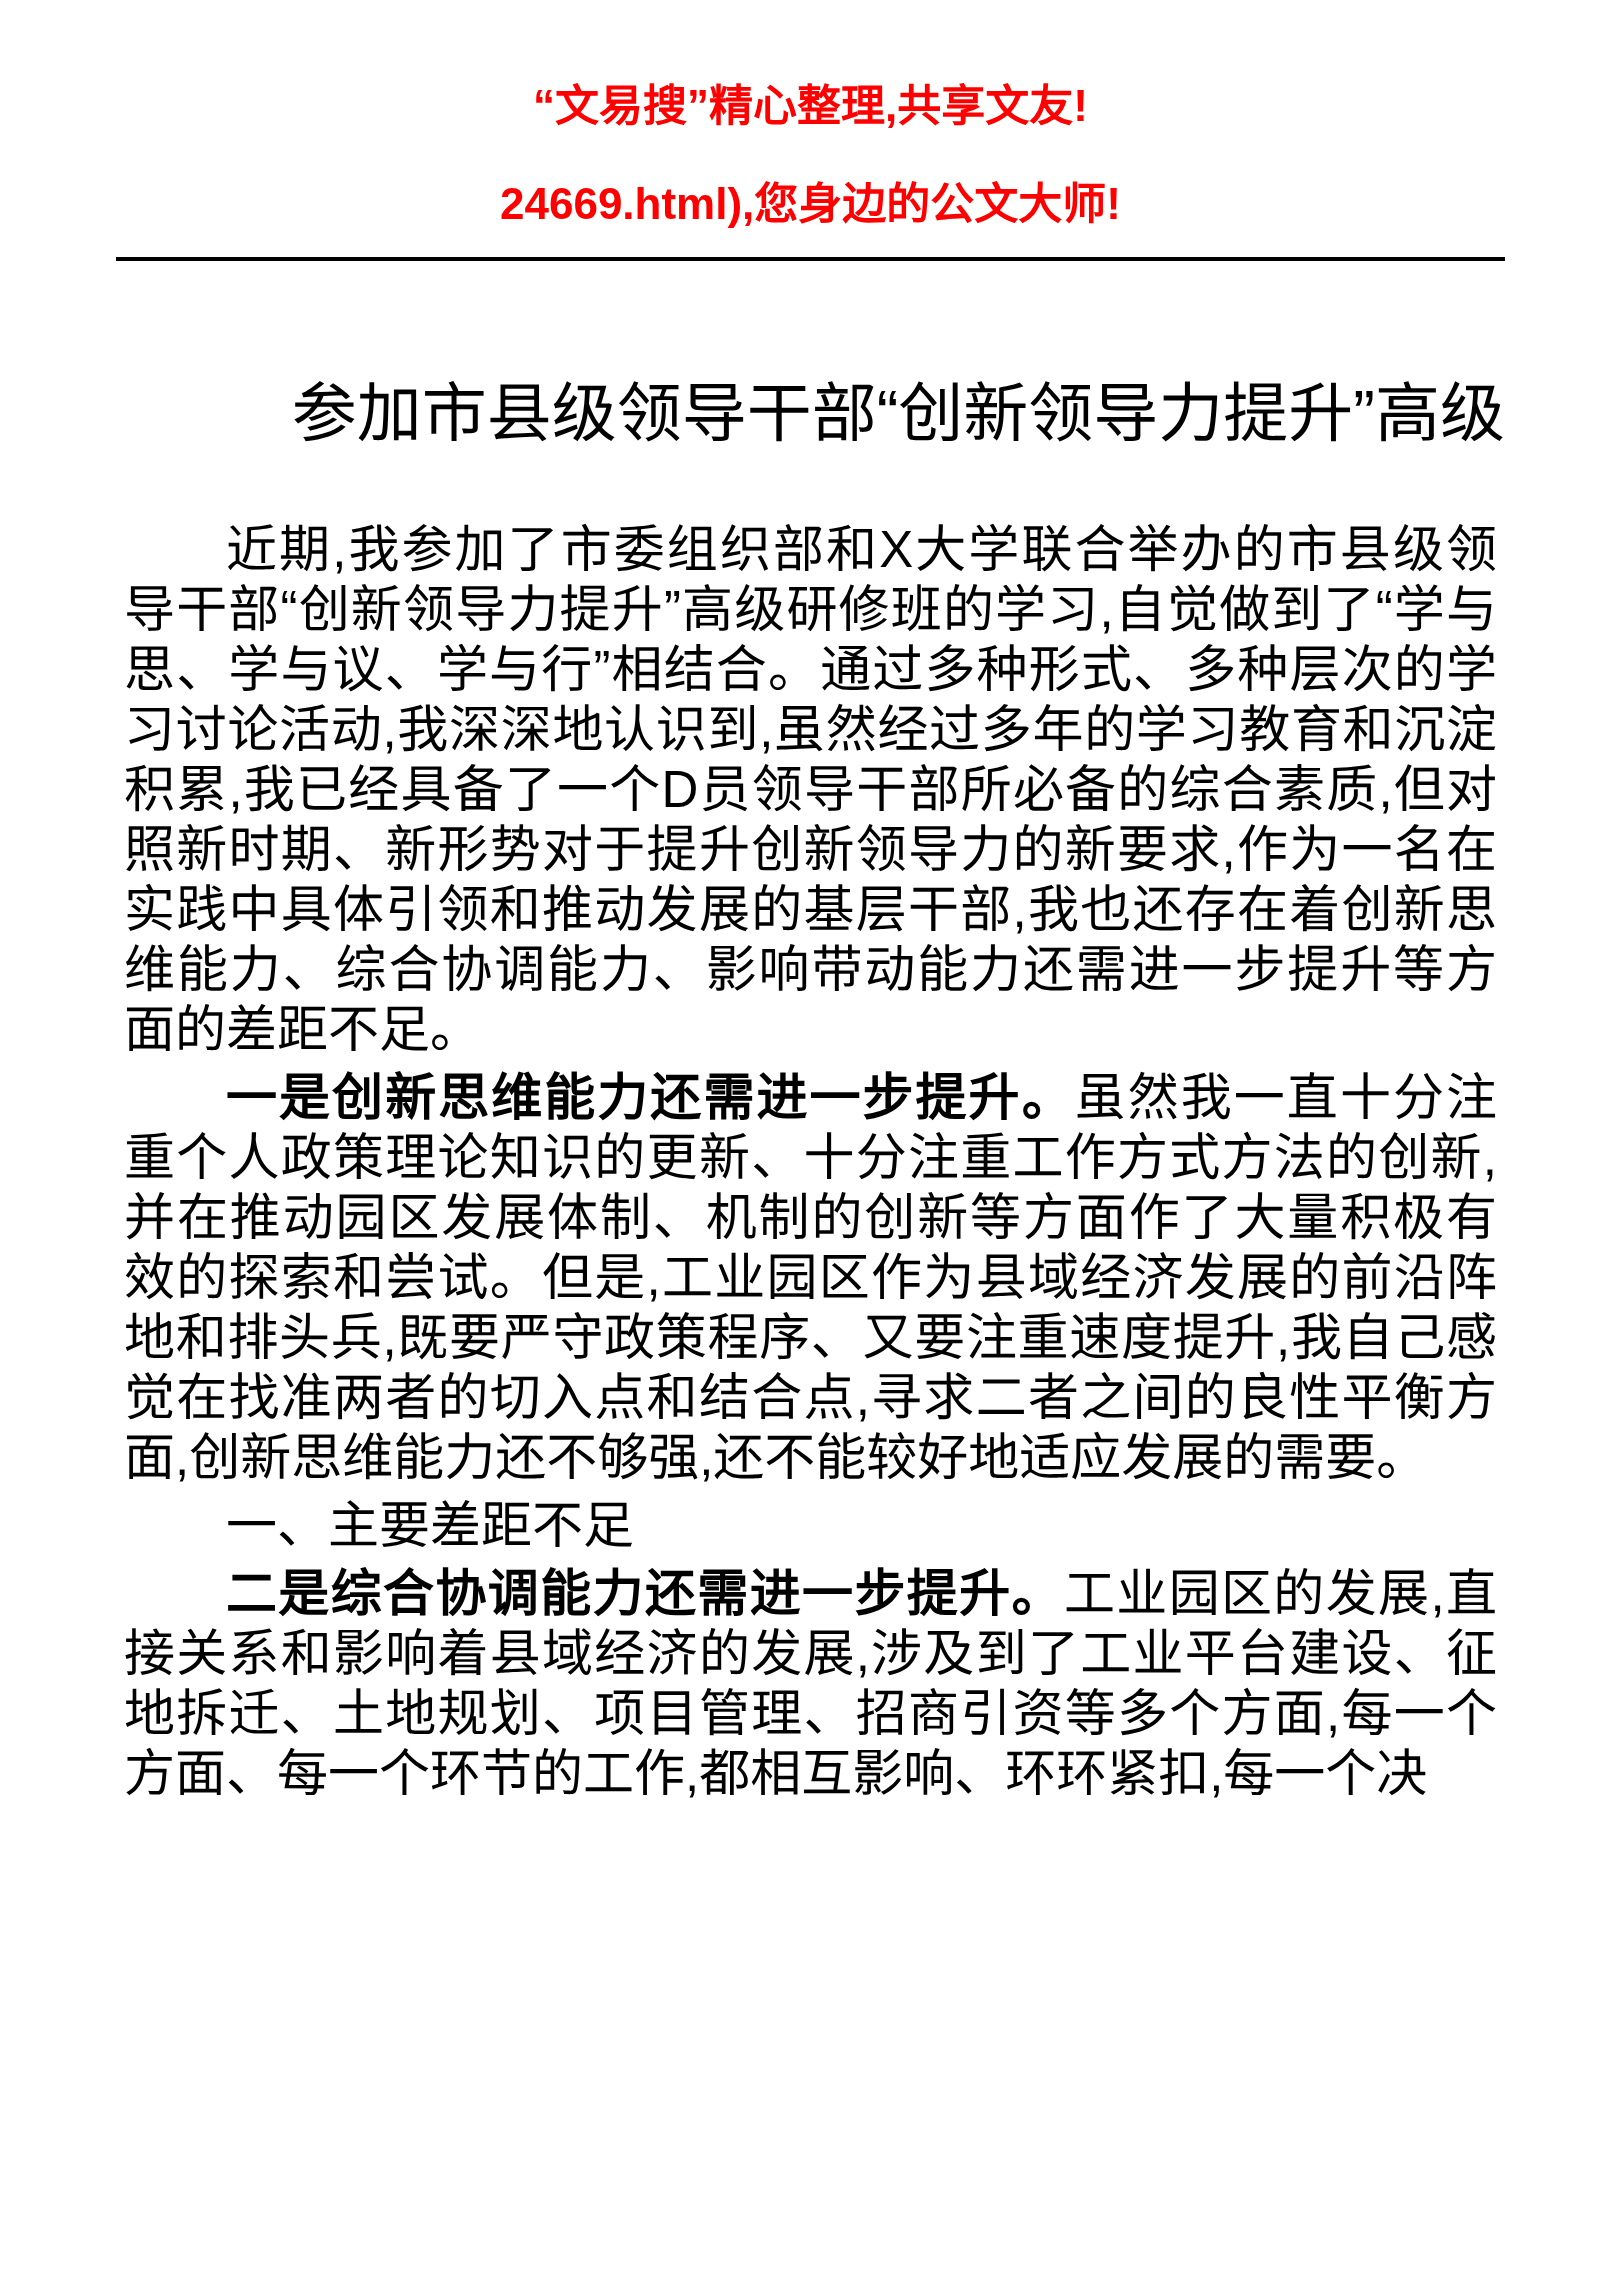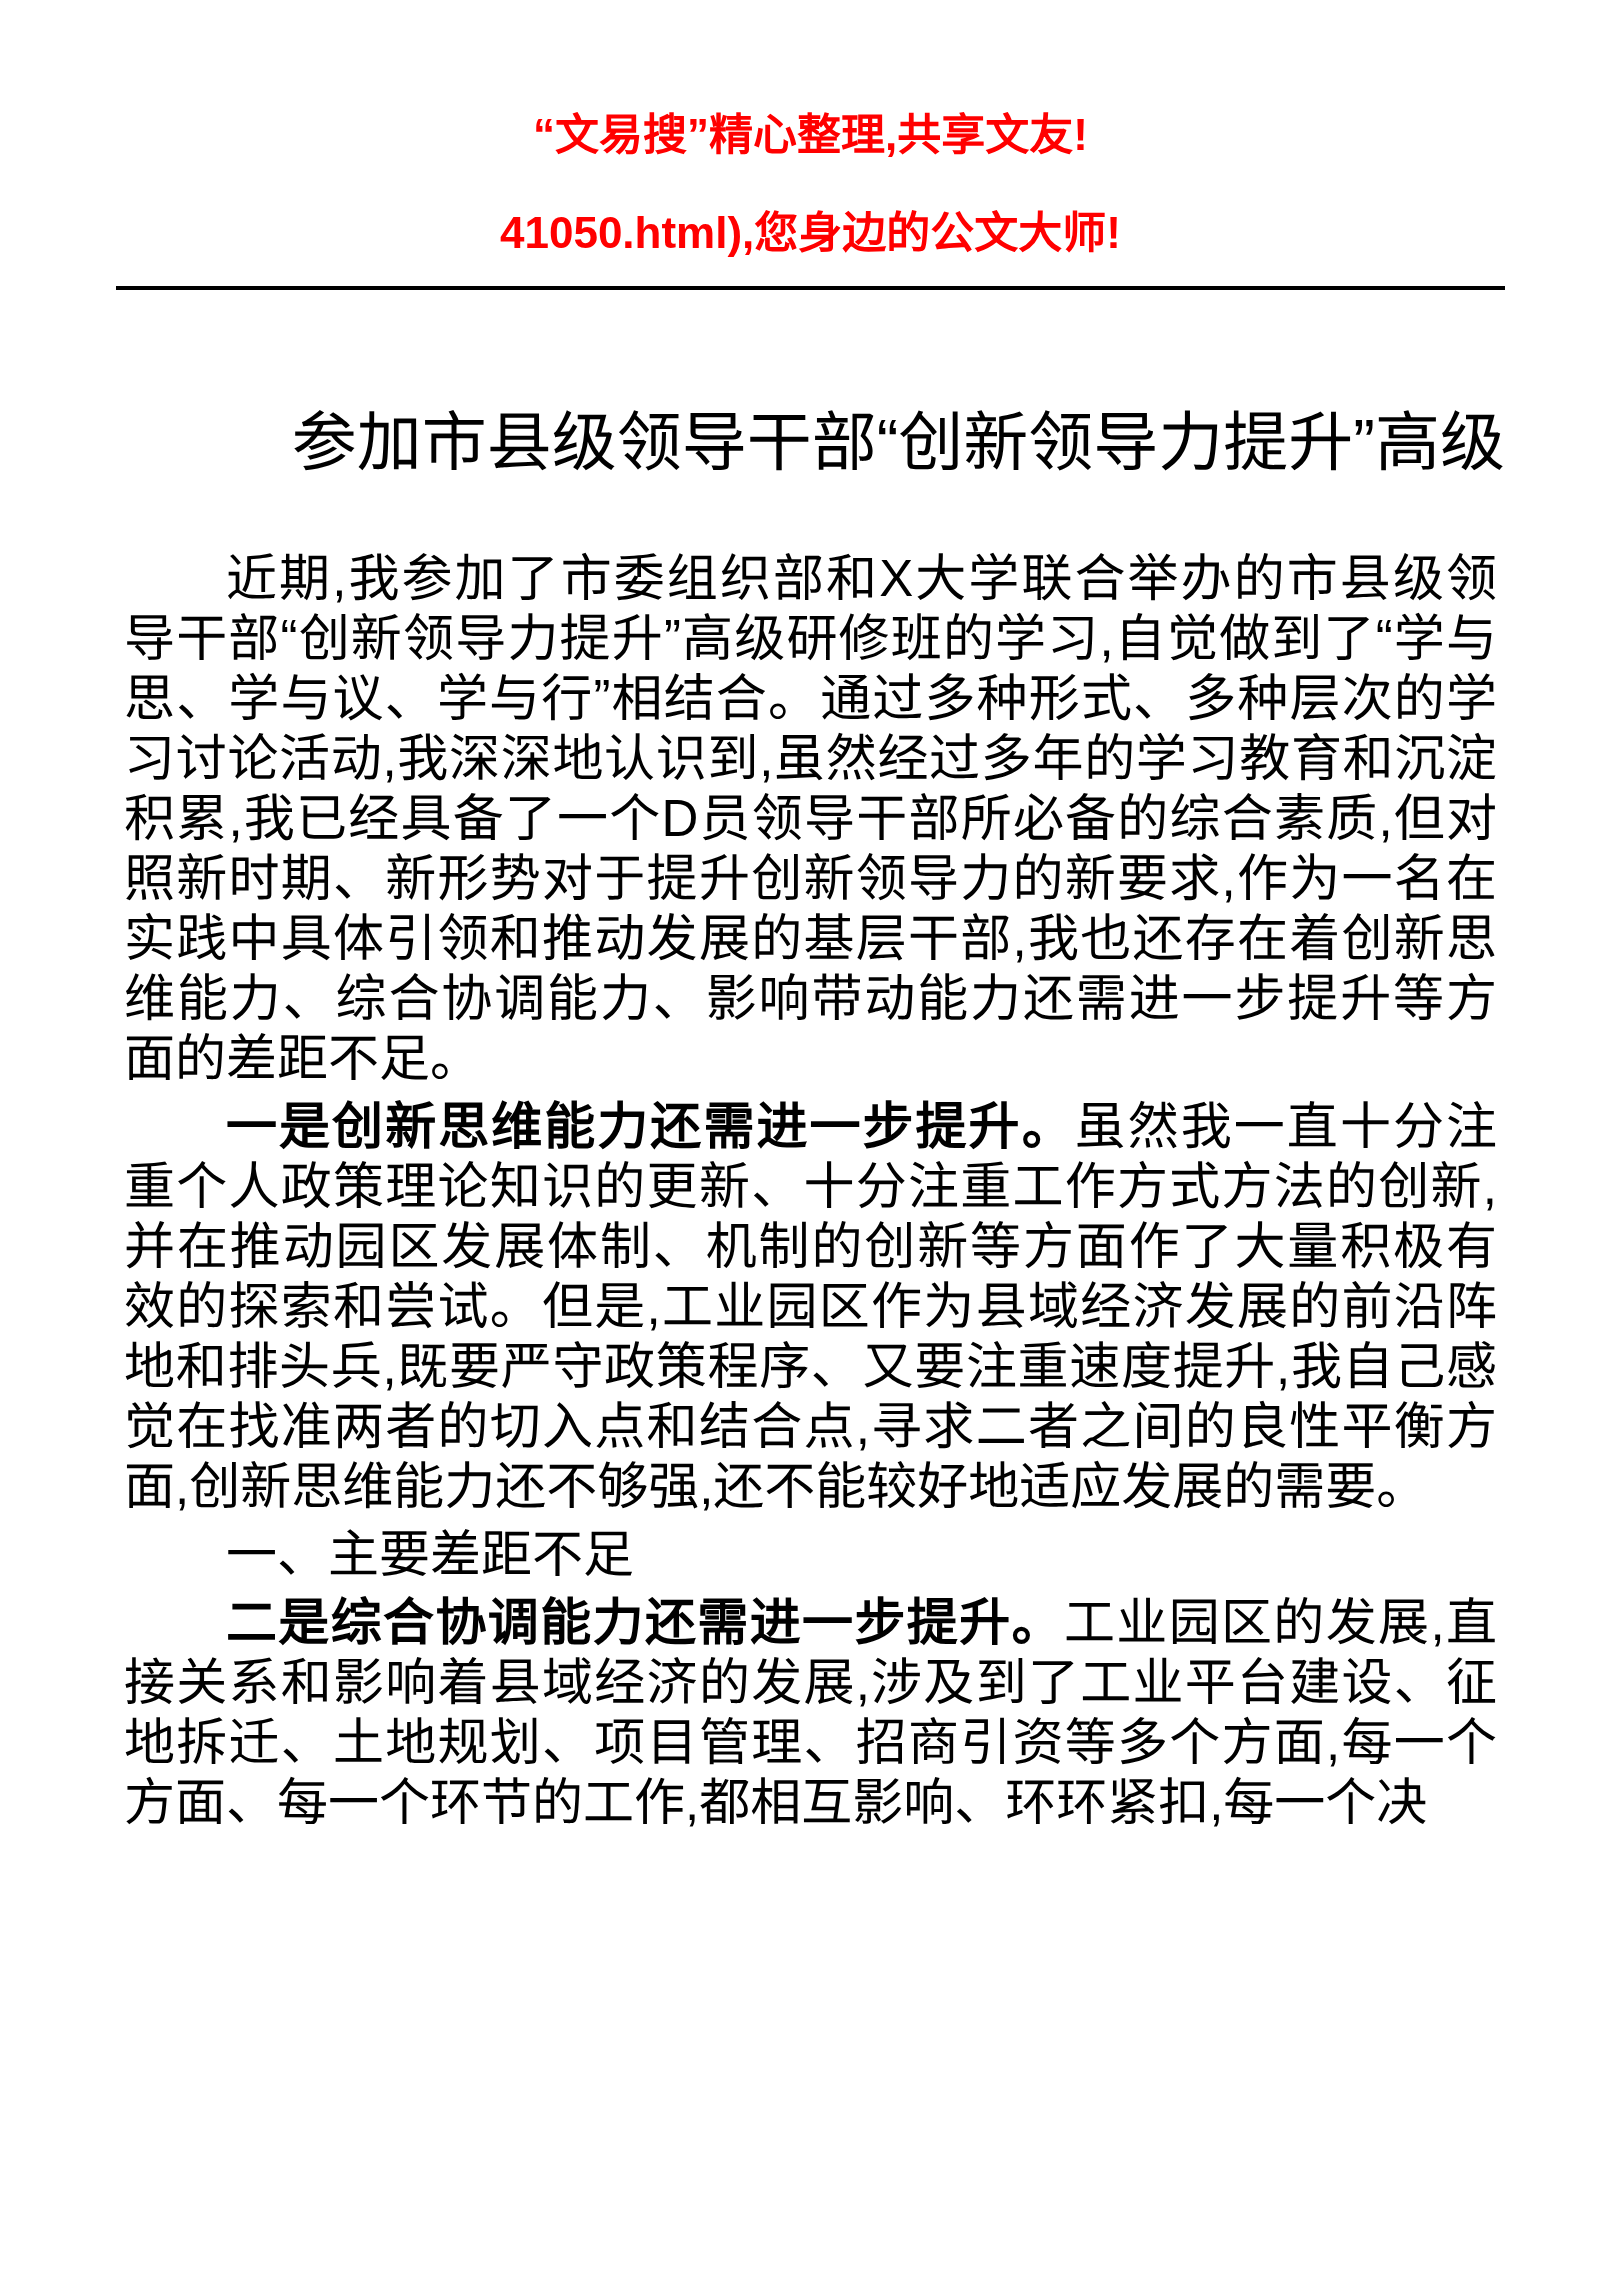--- a/index.html
+++ b/index.html
@@ -19,21 +19,20 @@
     padding: 0 116px;
     background: #ffffff;
     overflow: hidden;
   }
   
   .promo {
     padding-top: 57px;
     padding-bottom: 3.9px;
     border-bottom: 4.9px solid #000000;
     text-align: center;
-    margin-top: 29px;
   }
   .promo-line {
     color: var(--promo-color, #ff0000);
     font-weight: 700;
     font-size: 44px;
     line-height: 98px;
     white-space: nowrap;
   }
   
   .doc-title {
@@ -61,21 +60,21 @@
   .run { font-weight: 400; }
   .run-bold { font-weight: 700; }
 </style>
 </head>
 <body>
 
 <div class="page">
 
   <header class="promo">
     <div class="promo-line">“文易搜”精心整理,共享文友!</div>
-    <div class="promo-line">41050.html),您身边的公文大师!</div>
+    <div class="promo-line">24669.html),您身边的公文大师!</div>
   </header>
 
   <h1 class="doc-title">
     <span class="title-line">参加市县级领导干部“创新领导力提升”高级</span>
   </h1>
 
   <main class="doc-body">
 
     <p class="para">
       <span class="run">近期,我参加了市委组织部和X大学联合举办的市县级领导干部“创新领导力提升”高级研修班的学习,自觉做到了“学与思、学与议、学与行”相结合。通过多种形式、多种层次的学习讨论活动,我深深地认识到,虽然经过多年的学习教育和沉淀积累,我已经具备了一个D员领导干部所必备的综合素质,但对照新时期、新形势对于提升创新领导力的新要求,作为一名在实践中具体引领和推动发展的基层干部,我也还存在着创新思维能力、综合协调能力、影响带动能力还需进一步提升等方面的差距不足。</span>

